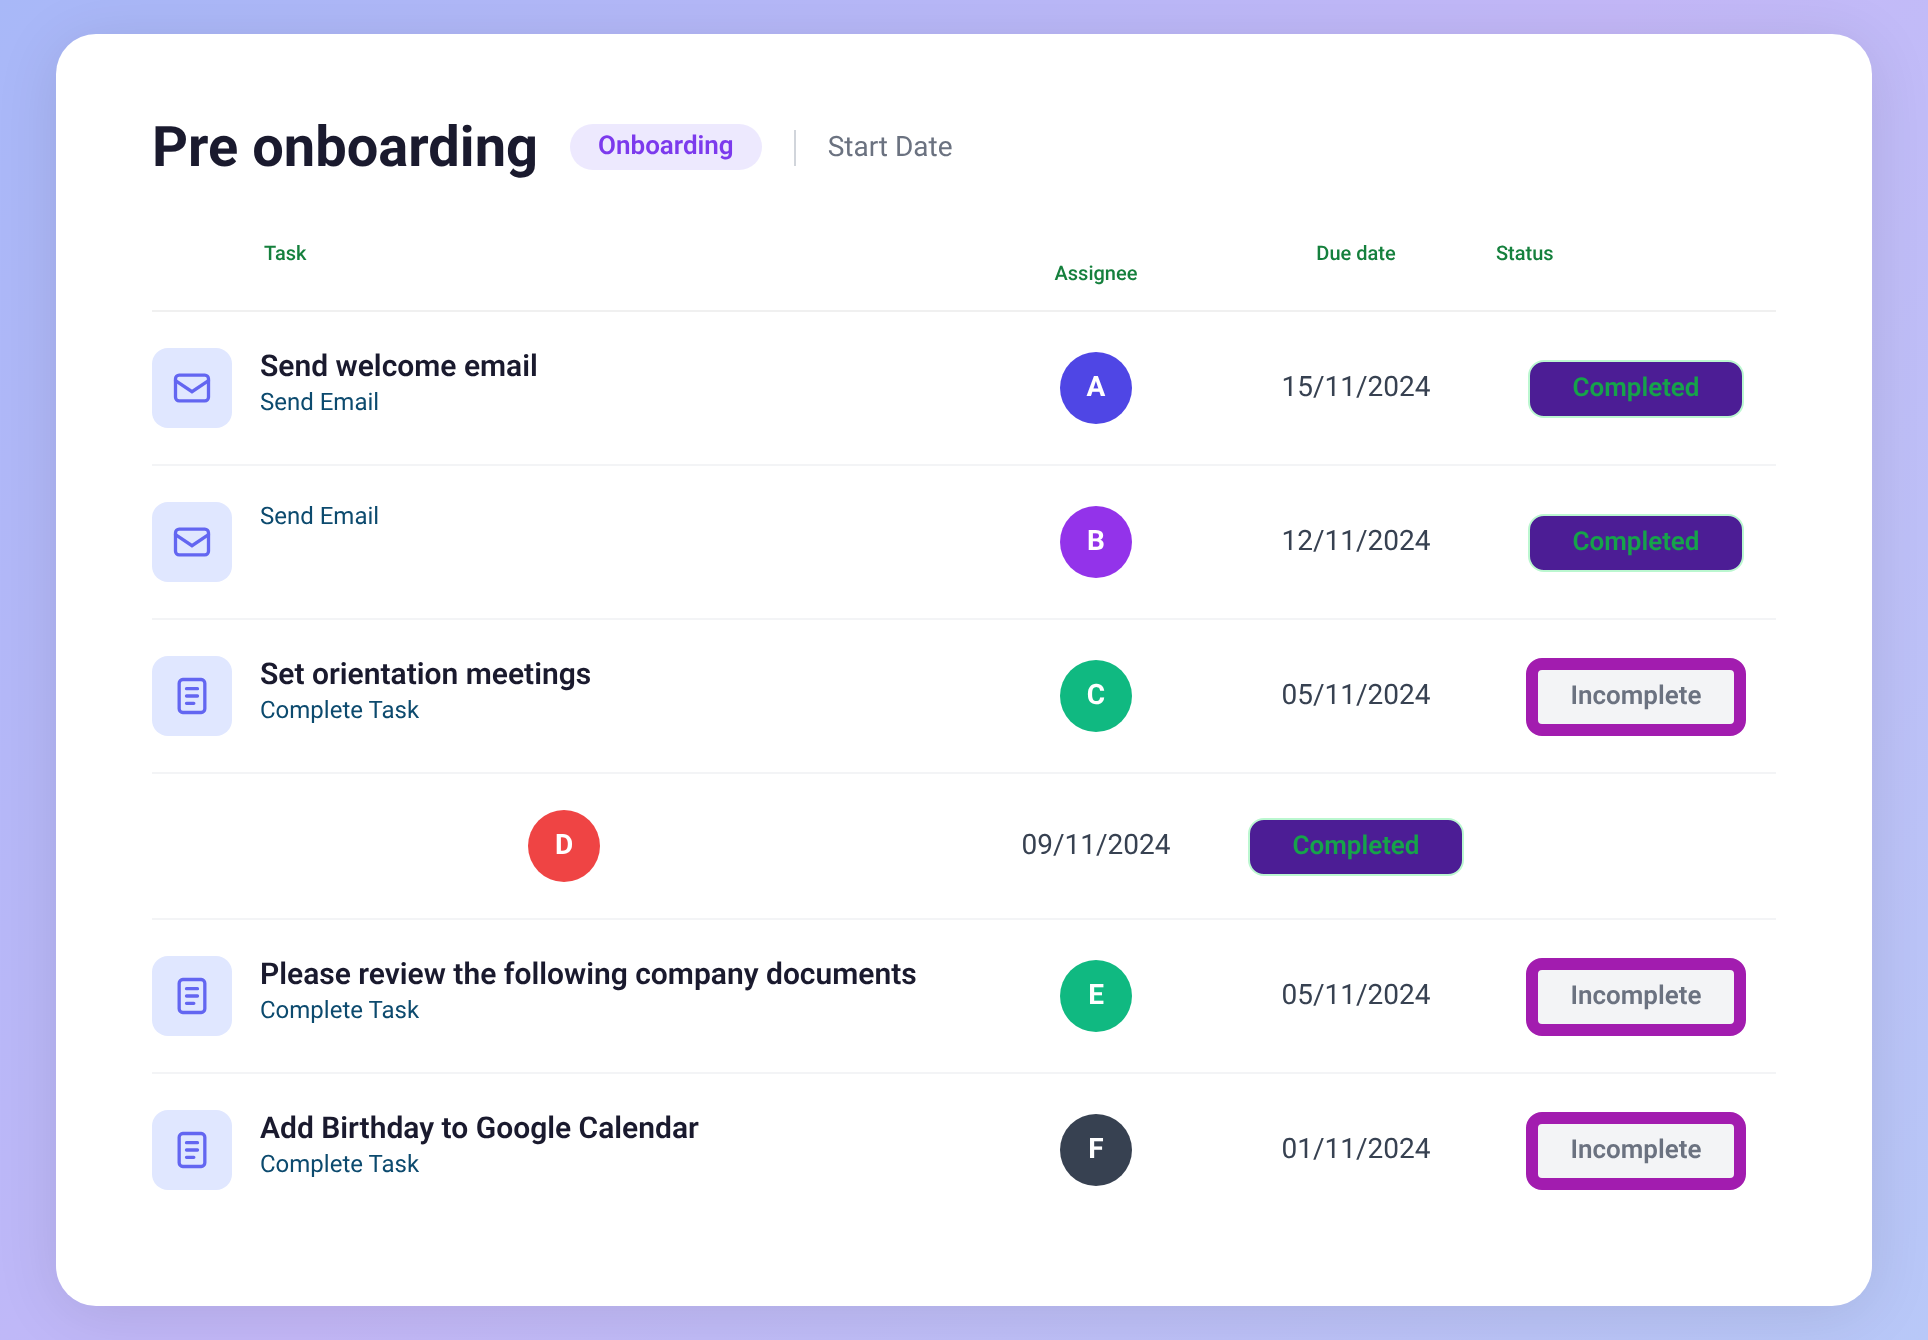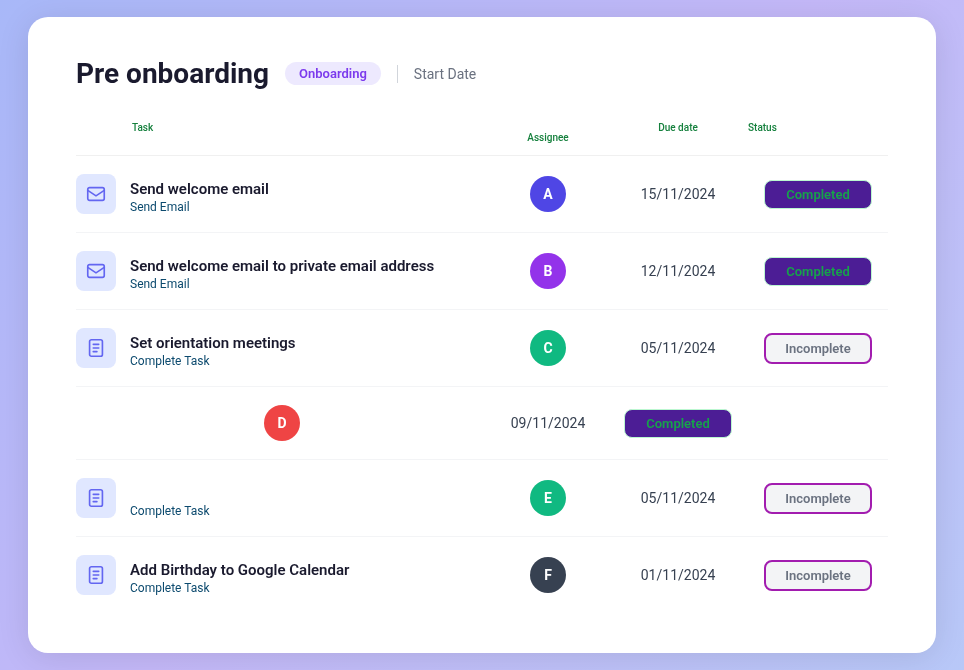--- a/index.html
+++ b/index.html
@@ -98,21 +98,21 @@
       padding: 18px 0;
       border-bottom: 1px solid #f3f4f6;
     }
 
     .task-row:last-child {
       border-bottom: none;
     }
 
     .task-info {
       display: flex;
-      align-items: flex-end;
+      align-items: flex-start;
       gap: 14px;
     }
 
     .task-icon {
       width: 40px;
       height: 40px;
       border-radius: 8px;
       display: flex;
       align-items: center;
       justify-content: center;
@@ -187,21 +187,21 @@
 
     .status-badge.completed {
       background: #4c1d95;
       color: #16a34a;
       border: 1px solid #bbf7d0;
     }
 
     .status-badge.incomplete {
       background: #f3f4f6;
       color: #6b7280;
-      border: 2px solid #a21caf;
+      border: 6px solid #a21caf;
     }
   </style>
 </head>
 <body>
 
 <div class="card">
   <div class="header">
     <h1 class="page-title">Pre onboarding</h1>
     <span class="badge-onboarding">Onboarding</span>
     <div class="divider-vertical"></div>
@@ -239,21 +239,20 @@
     </div>
       <div class="task-row">
       <div class="task-info">
         <div class="task-icon email">
           <svg viewBox="0 0 24 24" fill="none" xmlns="http://www.w3.org/2000/svg">
           <rect x="3" y="5" width="18" height="14" rx="2" stroke="#6366f1" stroke-width="1.8" fill="none"></rect>
           <path d="M3 8l9 6 9-6" stroke="#6366f1" stroke-width="1.8" stroke-linecap="round"></path>
         </svg>
         </div>
         <div class="task-text">
-          <div class="task-name">Send welcome email to private email address</div>
           <div class="task-type">Send Email</div>
         </div>
       </div>
       <div class="assignee-cell">
         <div class="avatar-img" style="background-color: #9333ea;">B</div>
       </div>
       <div class="due-date-cell">12/11/2024</div>
       <div class="status-cell">
         <span class="status-badge completed">Completed</span>
       </div>
@@ -290,20 +289,21 @@
     </div>
       <div class="task-row">
       <div class="task-info">
         <div class="task-icon complete">
           <svg viewBox="0 0 24 24" fill="none" xmlns="http://www.w3.org/2000/svg">
           <rect x="5" y="3" width="14" height="18" rx="2" stroke="#6366f1" stroke-width="1.8" fill="none"></rect>
           <path d="M9 8h6M9 12h6M9 16h4" stroke="#6366f1" stroke-width="1.8" stroke-linecap="round"></path>
         </svg>
         </div>
         <div class="task-text">
+          <div class="task-name">Please review the following company documents</div>
           <div class="task-type">Complete Task</div>
         </div>
       </div>
       <div class="assignee-cell">
         <div class="avatar-img" style="background-color: #10b981;">E</div>
       </div>
       <div class="due-date-cell">05/11/2024</div>
       <div class="status-cell">
         <span class="status-badge incomplete">Incomplete</span>
       </div>

